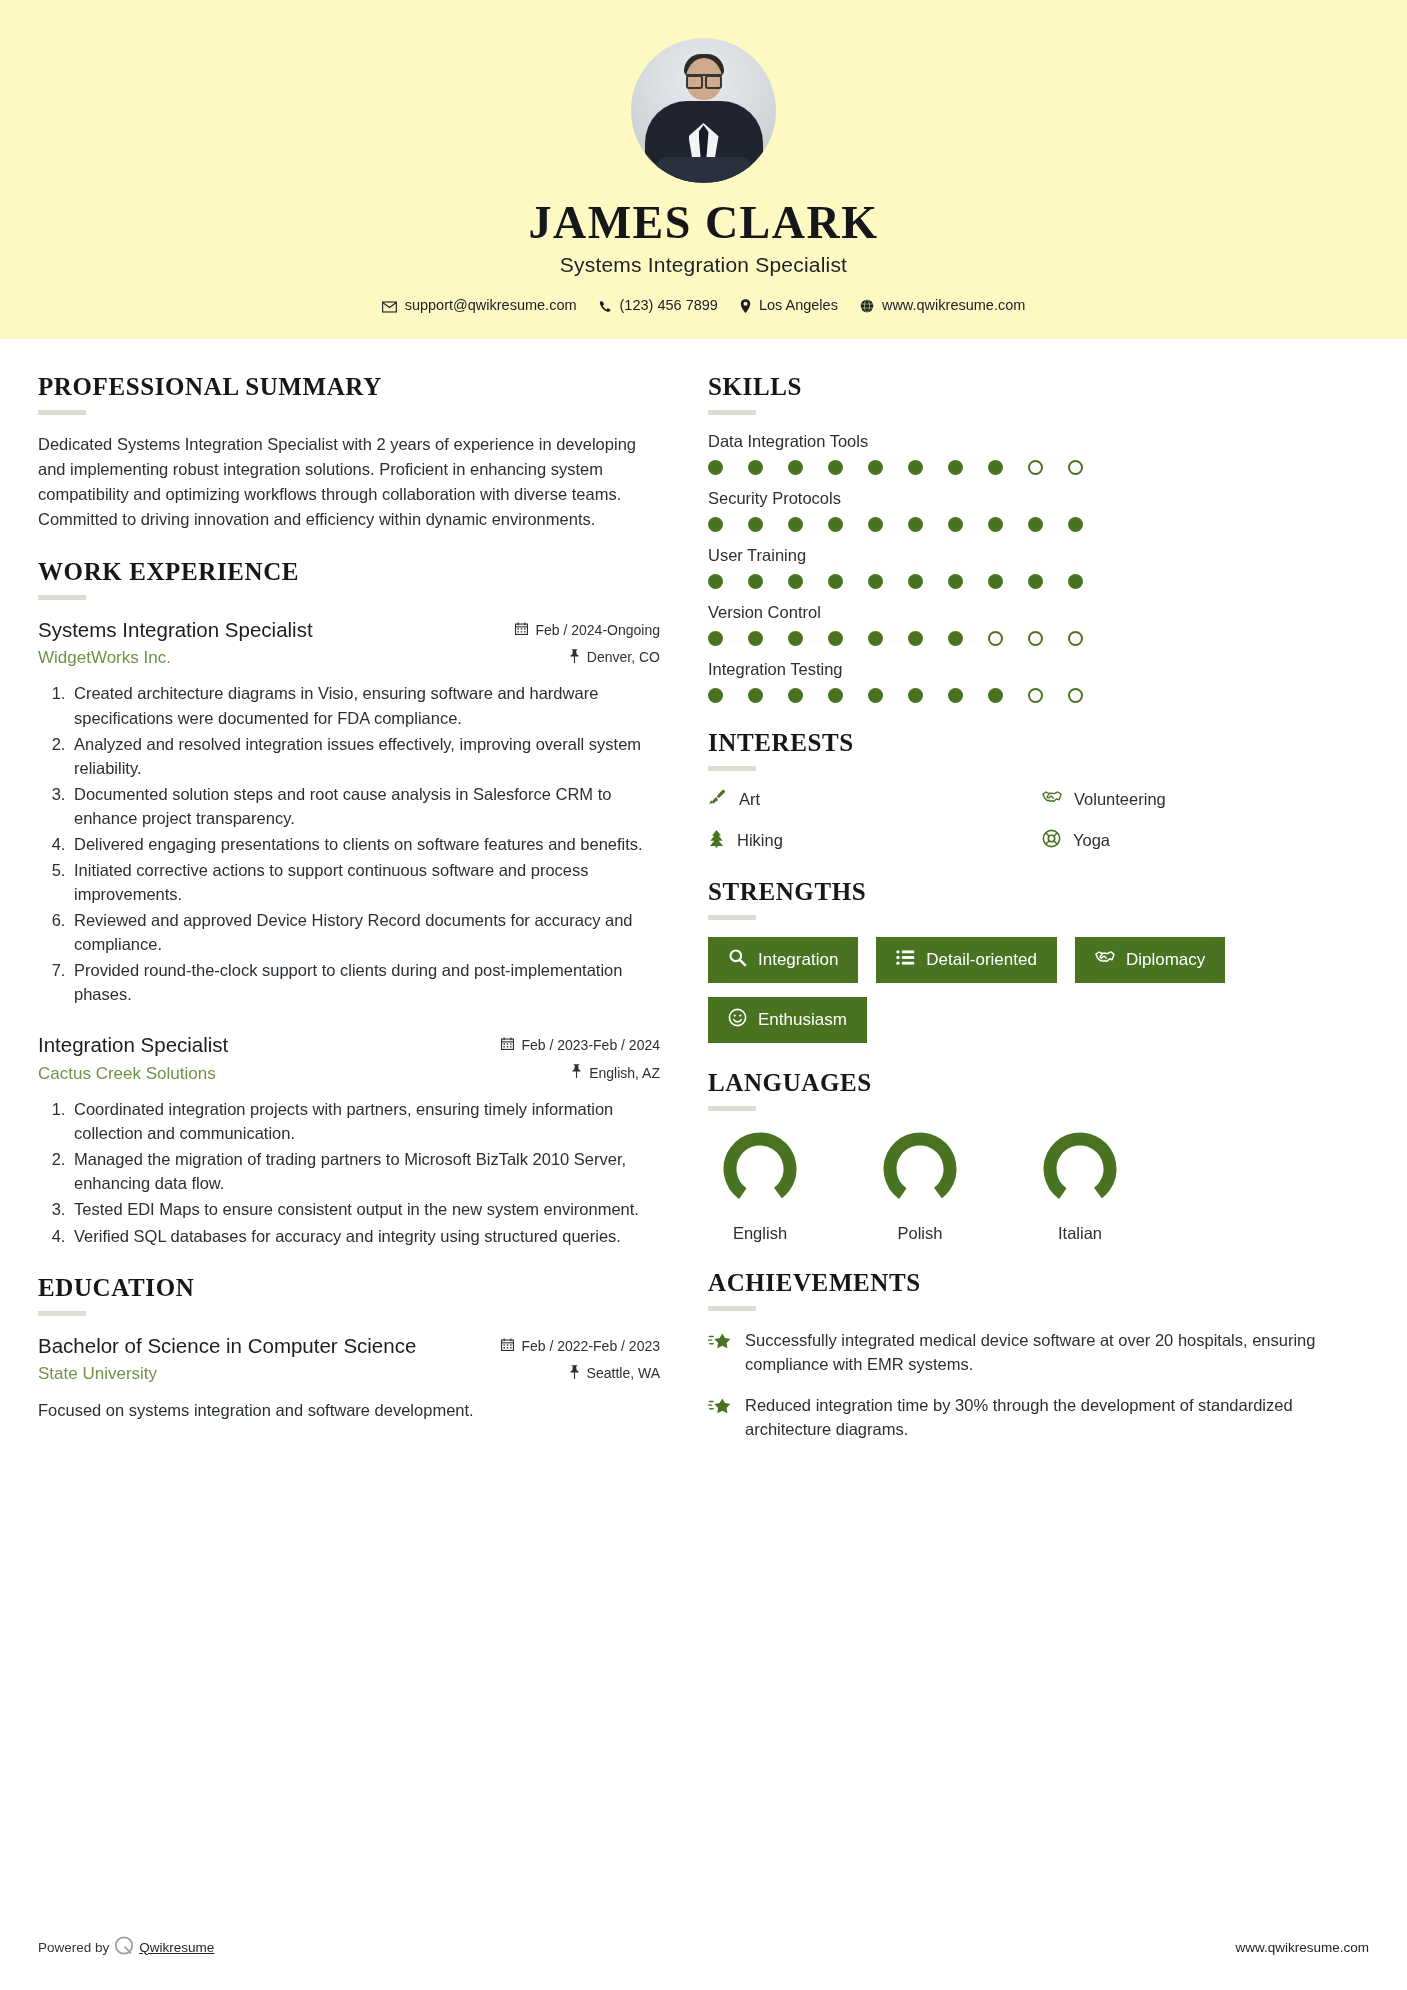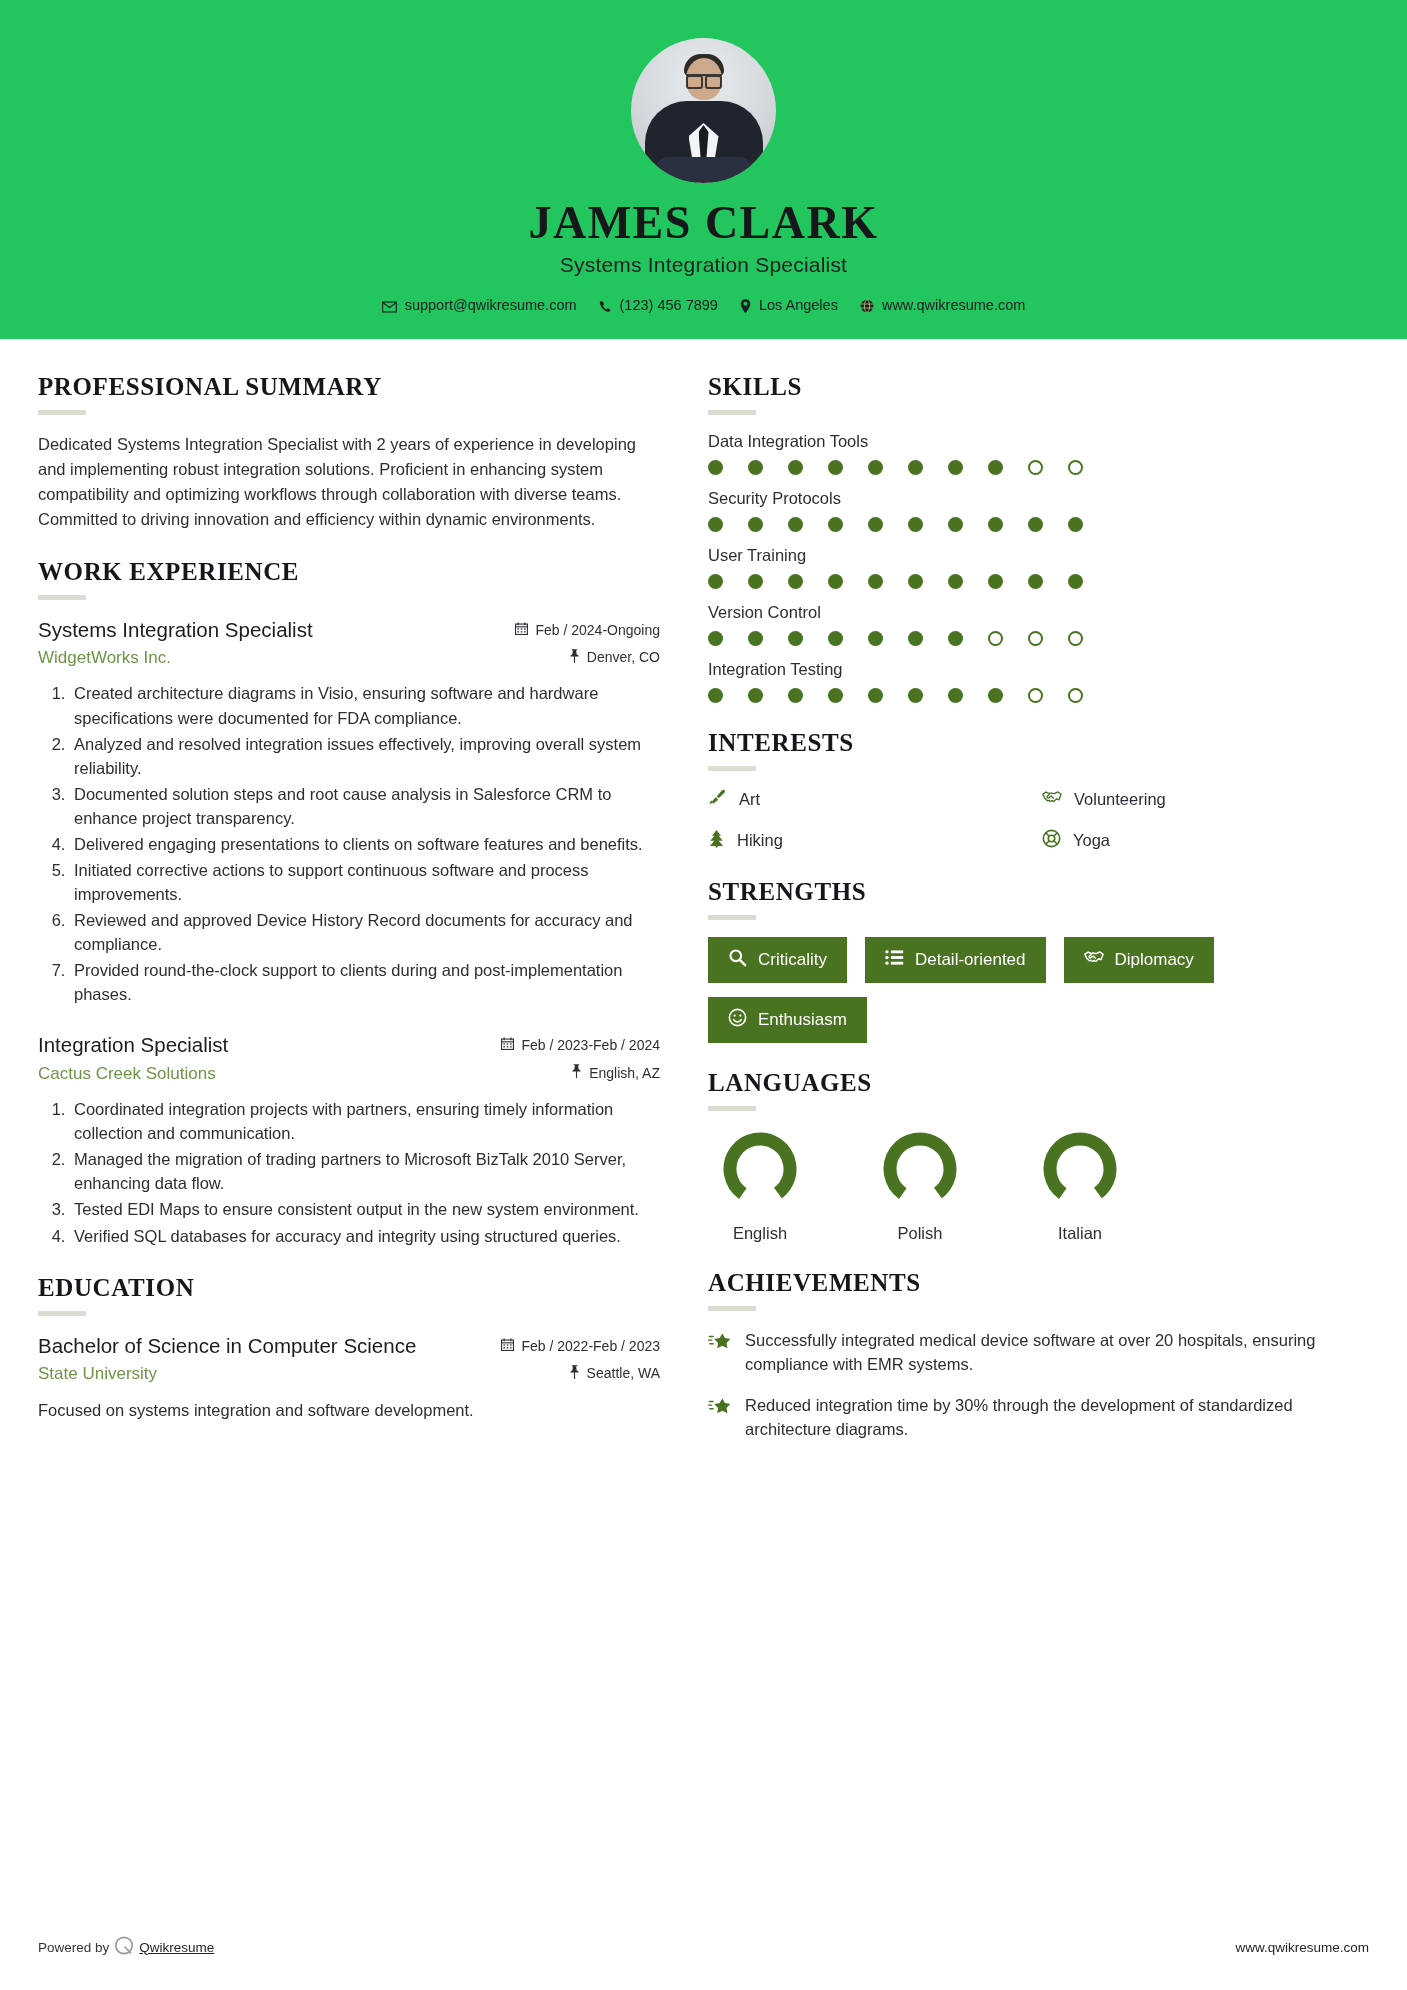--- a/index.html
+++ b/index.html
@@ -8,21 +8,21 @@
     font-family:"Liberation Sans", sans-serif;
     background:#ffffff;
     color:#22252a;
     width:1407px;
     min-height:1990px;
     position:relative;
   }
 
   
   .header {
-    background:#22c55e;
+    background:#fef9c3;
     width:100%;
     padding:38px 0 26px 0;
     text-align:center;
   }
   .avatar {
     width:145px; height:145px;
     border-radius:50%;
     margin:0 auto 14px auto;
     overflow:hidden;
     background:radial-gradient(circle at 50% 30%, #e9ecef 0%, #d2d6da 60%, #b9bfc4 100%);
@@ -578,21 +578,21 @@
 
     <div class="section">
       <div class="sec-title">STRENGTHS</div>
       <div class="sec-rule"></div>
       <div class="strengths" id="strengths-list">
           <div class="strength">
             <span><svg width="19" height="19" viewBox="0 0 20 20">
                 <circle cx="8.2" cy="8.2" r="5.6" fill="none" stroke="#ffffff" stroke-width="2.2"></circle>
                 <path d="M12.4 12.4 18 18" stroke="#ffffff" stroke-width="2.6" stroke-linecap="round"></path>
               </svg></span>
-            <span>Criticality</span>
+            <span>Integration</span>
           </div>
           <div class="strength">
             <span><svg width="19" height="17" viewBox="0 0 20 18">
                 <g fill="#ffffff">
                   <circle cx="2" cy="3" r="1.8"></circle>
                   <circle cx="2" cy="9" r="1.8"></circle>
                   <circle cx="2" cy="15" r="1.8"></circle>
                   <rect x="6.2" y="1.5" width="13" height="3"></rect>
                   <rect x="6.2" y="7.5" width="13" height="3"></rect>
                   <rect x="6.2" y="13.5" width="13" height="3"></rect>

